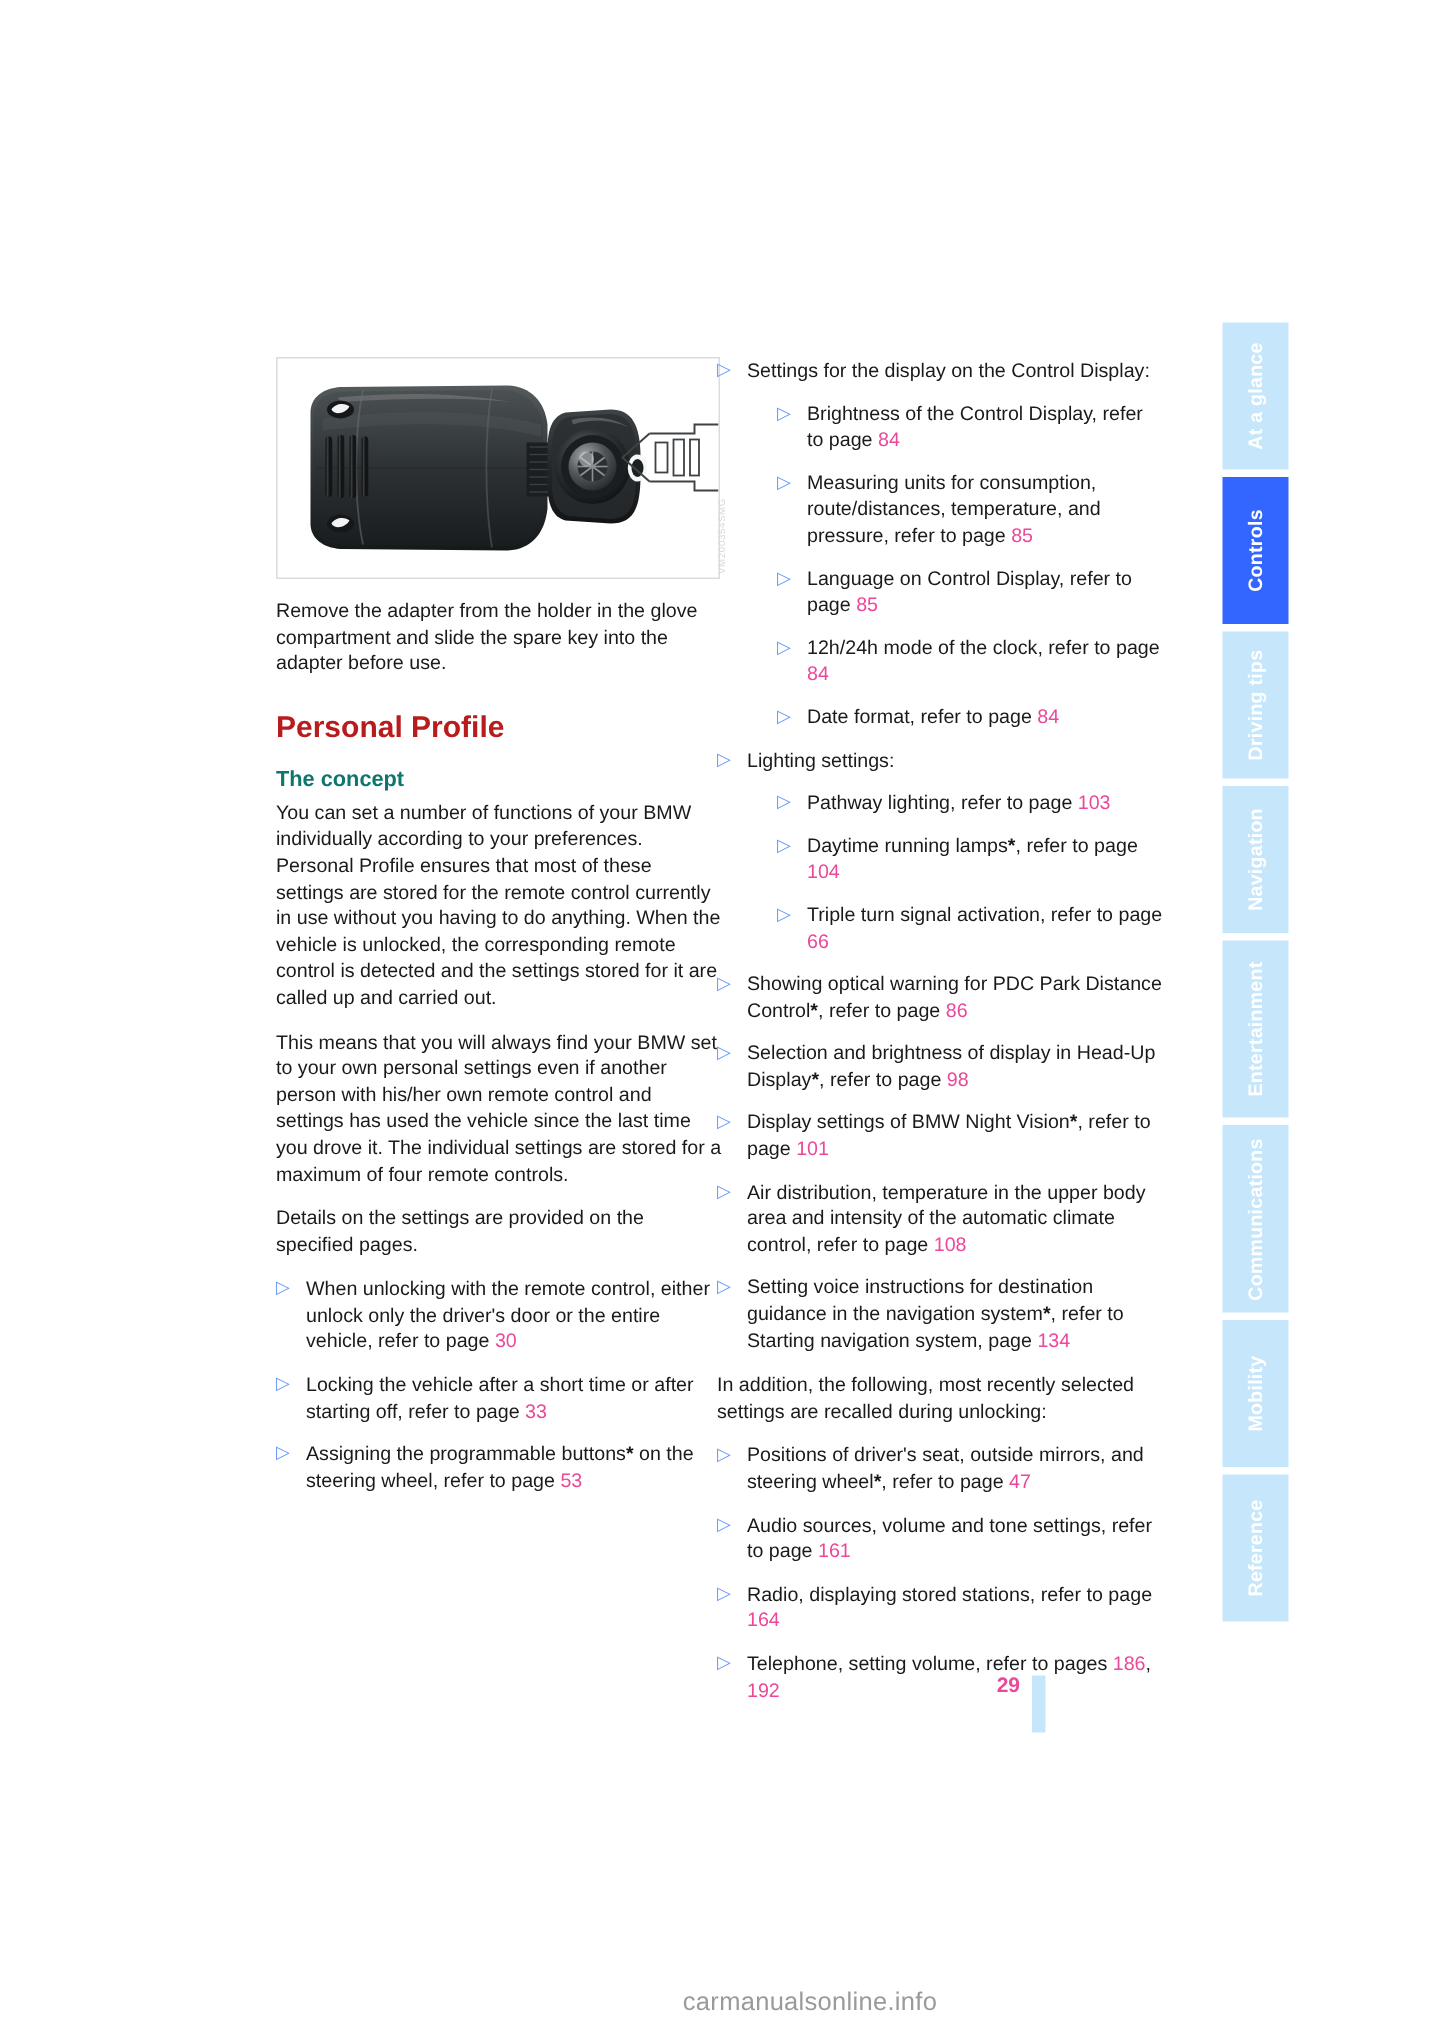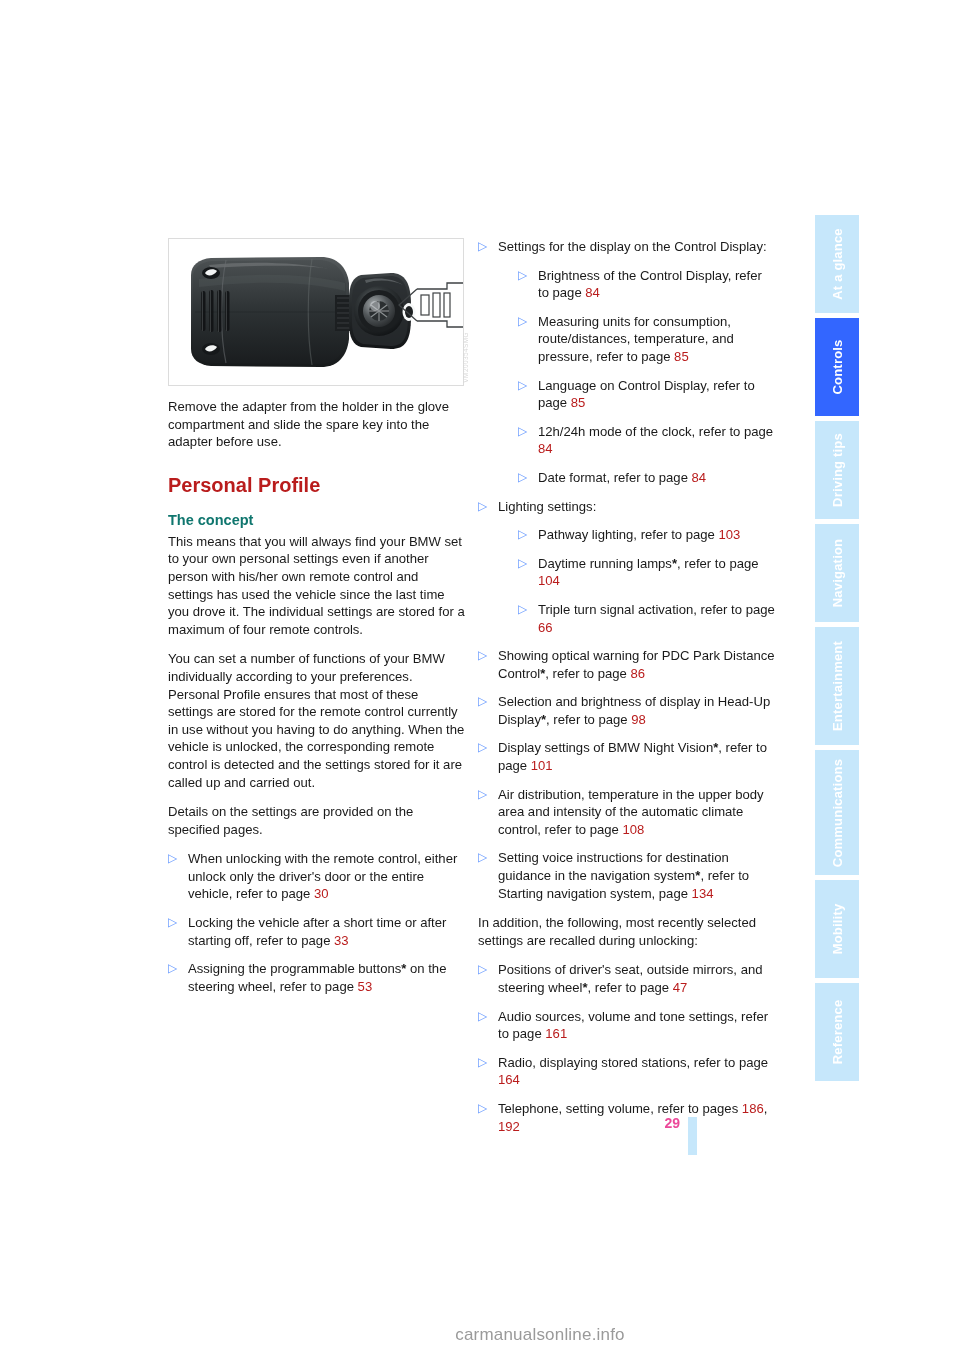--- a/index.html
+++ b/index.html
@@ -57,21 +57,21 @@
 
   
   .col {
     position: absolute;
     width: 298px;
     top: 238px;
     font-size: 13.1px;
     line-height: 17.6px;
     color: #1a1a1a;
   }
-  .col-left  { left: 168px; }
+  .col-left  { left: 184px; }
   .col-right { left: 478px; }
 
   
   .figure {
     position: relative;
     width: 296px;
     height: 148px;
     border: 1px solid #dcdcdc;
     background: #ffffff;
     box-sizing: border-box;
@@ -103,21 +103,21 @@
   }
   h2.h-sub {
     margin: 0 0 3px 0;
     font-size: 14.5px;
     line-height: 19px;
     font-weight: bold;
     color: #0f766e;
   }
   .gap-top { margin-top: 20px; }
 
-  .pref { color: #b91c1c; }
+  .pref { color: #ec4899; }
 
   
   ul.bl {
     list-style: none;
     margin: 0;
     padding: 0;
   }
   ul.bl > li {
     position: relative;
     padding-left: 20px;
@@ -318,22 +318,22 @@
         </g>
       </svg>
       <span class="fig-code">VM200354SMG</span>
     </div>
 
     <p class="body">Remove the adapter from the holder in the glove compartment and slide the spare key into the adapter before use.</p>
 
     <h1 class="h-title">Personal Profile</h1>
 
     <h2 class="h-sub">The concept</h2>
+    <p class="body">You can set a number of functions of your BMW individually according to your preferences. Personal Profile ensures that most of these settings are stored for the remote control currently in use without you having to do anything. When the vehicle is unlocked, the corresponding remote control is detected and the settings stored for it are called up and carried out.</p>
     <p class="body">This means that you will always find your BMW set to your own personal settings even if another person with his/her own remote control and settings has used the vehicle since the last time you drove it. The individual settings are stored for a maximum of four remote controls.</p>
-    <p class="body">You can set a number of functions of your BMW individually according to your preferences. Personal Profile ensures that most of these settings are stored for the remote control currently in use without you having to do anything. When the vehicle is unlocked, the corresponding remote control is detected and the settings stored for it are called up and carried out.</p>
 
     <p class="body">Details on the settings are provided on the specified pages.</p>
 
     <ul class="bl" id="left-list">
         <li><span class="bullet">▷</span><span><span>When unlocking with the remote control, either unlock only the driver's door or the entire vehicle, refer to page </span><span class="pref">30</span></span></li>
         <li><span class="bullet">▷</span><span><span>Locking the vehicle after a short time or after starting off, refer to page </span><span class="pref">33</span></span></li>
         <li><span class="bullet">▷</span><span><span>Assigning the programmable buttons</span><span class="star">*</span><span> on the steering wheel, refer to page </span><span class="pref">53</span></span></li>
       </ul>
   </div>
 

